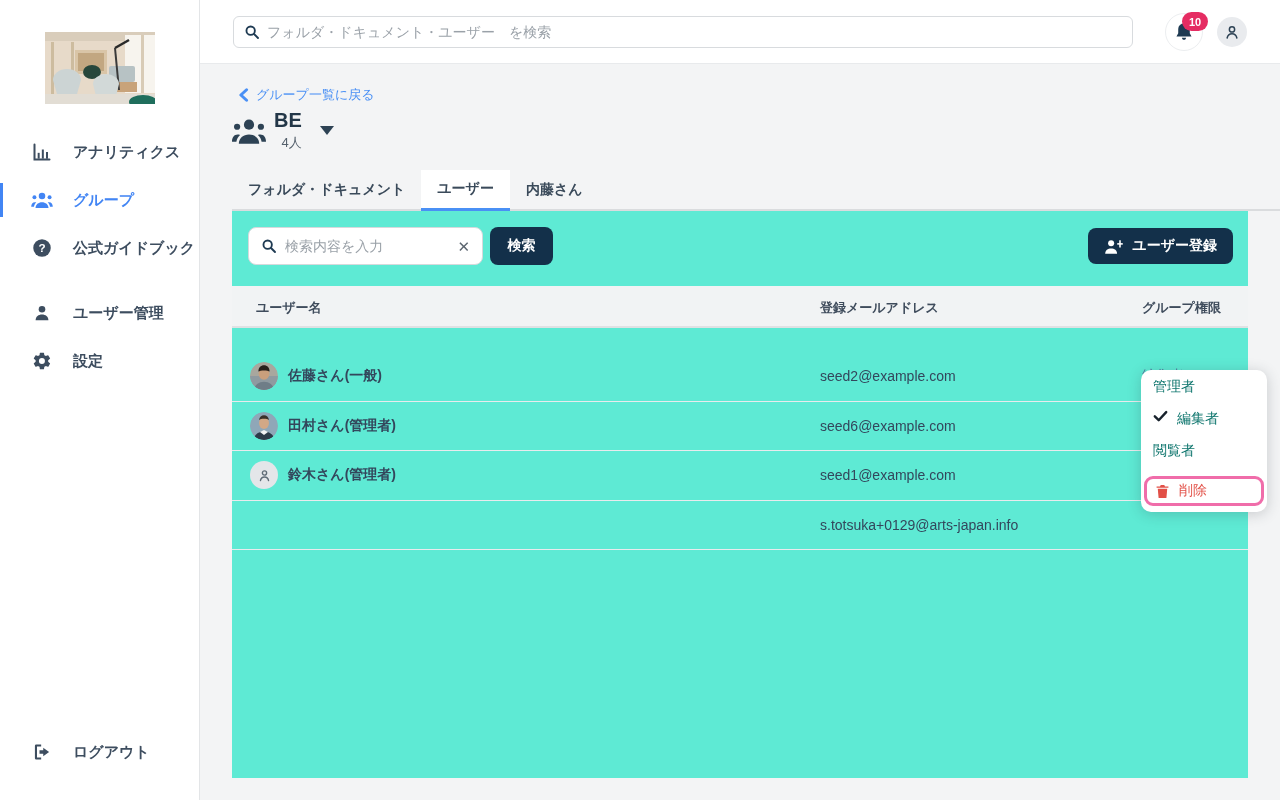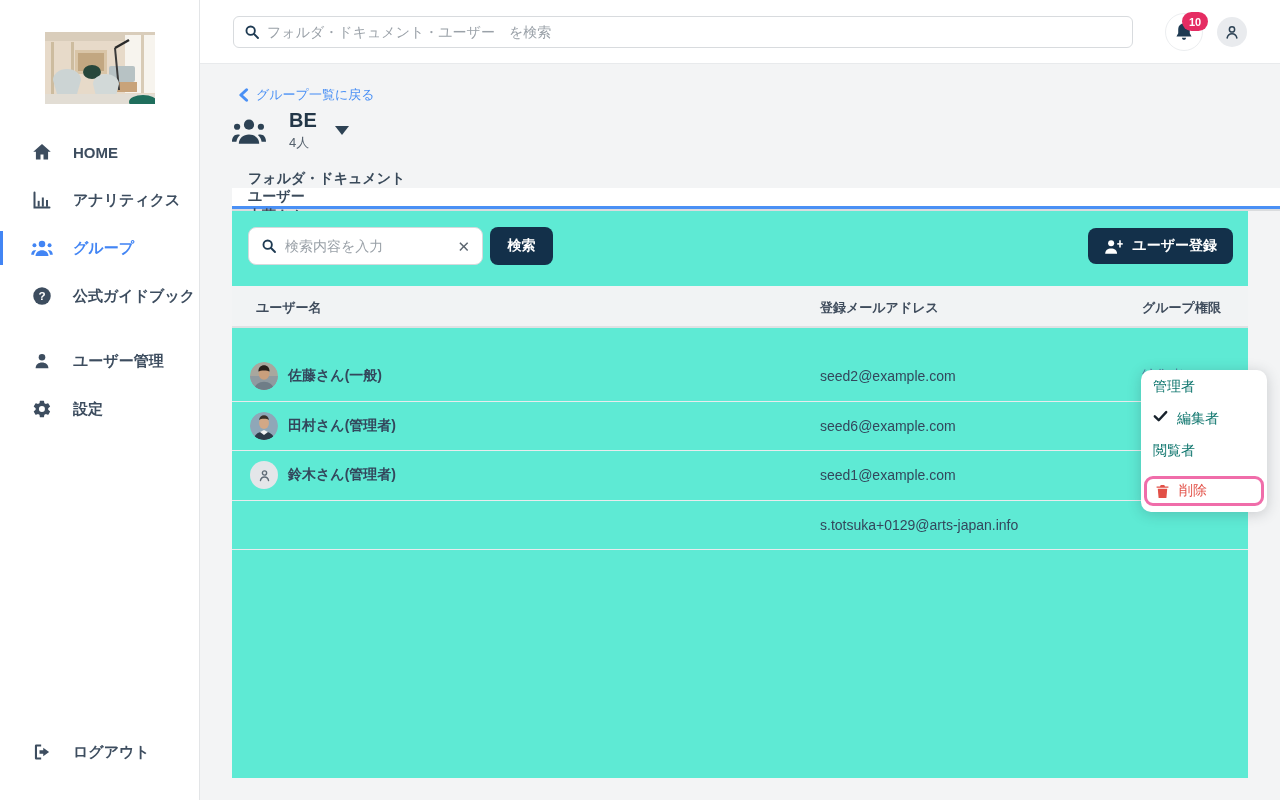--- a/index.html
+++ b/index.html
@@ -33,28 +33,28 @@
            justify-content:flex-start; padding:0 7px; z-index:3; }
   .avatar-btn { position:absolute; left:1017px; top:17px; width:30px; height:30px; border-radius:50%;
                 background:#e9ebee; display:flex; align-items:center; justify-content:center; cursor:pointer; }
 
   
   .main { position:absolute; left:200px; top:64px; width:1080px; height:736px; background:#f3f4f5; }
   .back-link { position:absolute; left:38px; top:22px; display:flex; align-items:center; gap:7px;
                color:#4a90f5; font-size:13px; cursor:pointer; }
   .group-head { position:absolute; left:32px; top:44px; display:flex; align-items:flex-start; }
   .group-icon { width:34px; height:30px; margin-top:8px; color:#2d4254; }
-  .group-meta { margin-left:23px; }
+  .group-meta { margin-left:8px;text-align:right; }
   .group-name { font-size:20px; font-weight:bold; color:#233748; line-height:24px; }
   .group-count { font-size:13px; color:#55616d; margin-top:2px; }
   .group-caret { width:0; height:0; border-left:7px solid transparent; border-right:7px solid transparent;
                  border-top:9px solid #2d4254; margin:18px 0 0 18px; cursor:pointer; }
 
   .tabs { position:absolute; left:32px; right:0; top:106px; height:41px; display:flex;
-          border-bottom:2px solid #dadcde;flex-direction:column; }
+          border-bottom:2px solid #dadcde; }
   .tab { padding:0 16px; display:flex; align-items:center; font-size:14px; font-weight:bold; color:#3a4a5a;
          cursor:pointer; white-space:nowrap; }
   .tab.active { background:#fff; border-bottom:3px solid #4a90f5; margin-bottom:-2px; }
 
   .panel { position:absolute; left:32px; top:147px; width:1016px; height:567px; background:#5eead4; }
   .psearch { position:absolute; left:16px; top:16px; width:235px; height:38px; border:1px solid #d6d9dc;
              border-radius:8px; display:flex; align-items:center; padding:0 12px; gap:8px; background:#fff; }
   .psearch input { border:none; outline:none; width:140px; font-size:14px; color:#33475c; font-family:inherit; }
   .psearch input::placeholder { color:#9aa1a8; }
   .clear-x { margin-left:auto; color:#5c6670; font-size:15px; cursor:pointer; line-height:1; }
@@ -114,28 +114,20 @@
         <line x1="70" y1="16" x2="74" y2="58" stroke="#3a3a3a" stroke-width="2"></line>
         <ellipse cx="47" cy="40" rx="9" ry="7" fill="#27473b"></ellipse>
         <path d="M8 48 a14 11 0 0 1 28 0 l-4 14 h-20 z" fill="#ccd4d4"></path>
         <path d="M48 52 a13 10 0 0 1 26 0 l-3 12 h-20 z" fill="#d2d9d8"></path>
         <rect y="62" width="110" height="10" fill="#e2ddd4"></rect>
         <ellipse cx="98" cy="70" rx="14" ry="7" fill="#1f6e5c"></ellipse>
       </svg>
     </div>
 
     <div class="nav">
-      <div class="nav-item">
-        <span class="ic">
-          <svg width="20" height="20" viewBox="0 0 24 24" fill="#3d4d5f">
-              <path d="M12 2.5 1.5 11.8h3.2V21h5.5v-6h3.6v6h5.5v-9.2h3.2z"></path>
-            </svg>
-        </span>
-        <span>HOME</span>
-      </div>
       <div class="nav-item">
         <span class="ic">
           <svg width="20" height="20" viewBox="0 0 24 24" fill="none" stroke="#3d4d5f" stroke-width="2.4">
             <path d="M3 3v18h18" stroke-linecap="round"></path>
             <line x1="8" y1="20" x2="8" y2="13"></line>
               <line x1="13" y1="20" x2="13" y2="9"></line>
               <line x1="18" y1="20" x2="18" y2="12"></line>
           </svg>
         </span>
         <span>アナリティクス</span>

